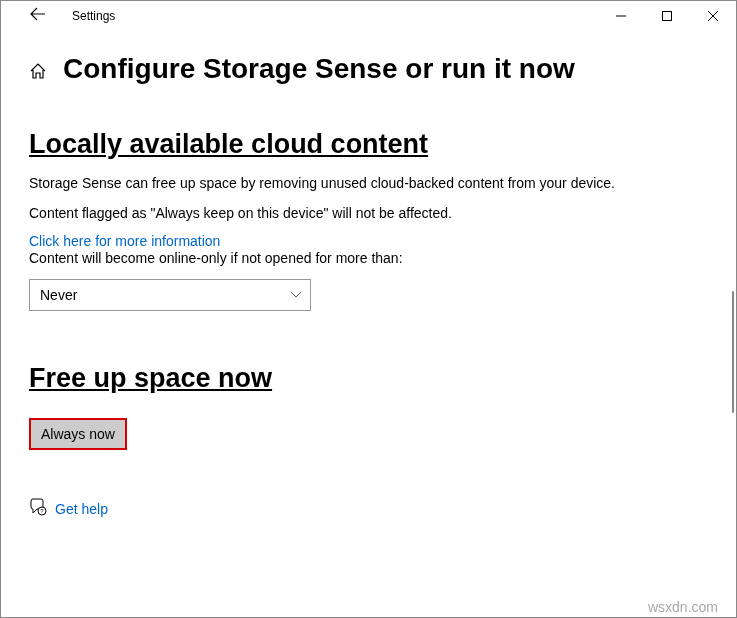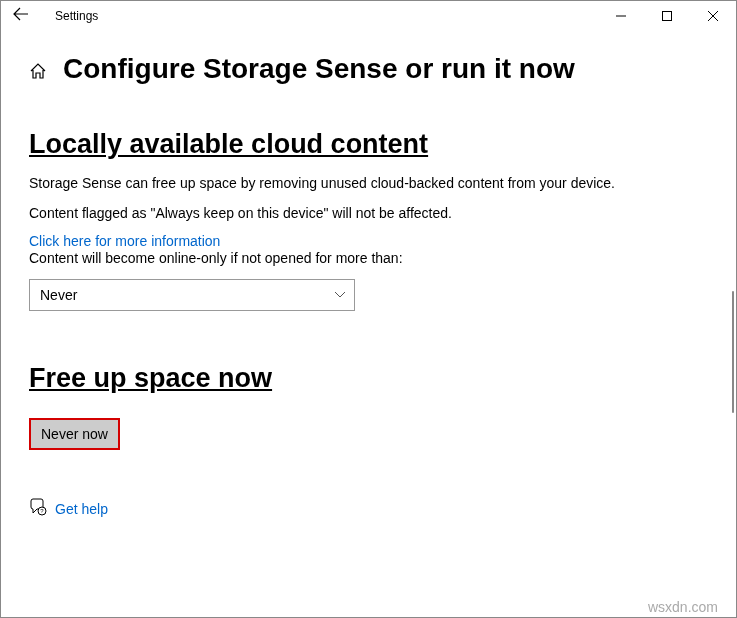--- a/index.html
+++ b/index.html
@@ -15,21 +15,21 @@
       width: 737px;
       height: 618px;
       position: relative;
       border: 1px solid #888;
       overflow: hidden;
     }
     .titlebar {
       height: 30px;
       display: flex;
       align-items: center;
-      padding-left: 4px;
+      padding-left: 21px;
       text-align: center;
     }
     .titlebar-left {
       display: flex;
       align-items: center;
       gap: 18px;
       flex: 1;
     }
     .back-arrow {
       font-size: 16px;
@@ -88,21 +88,21 @@
       cursor: pointer;
       font-size: 14px;
     }
     .subheading {
       font-size: 18px;
       font-weight: 400;
       margin-top: 32px;
       margin-bottom: 2px;
     }
     .dropdown {
-      width: 326px;
+      width: 282px;
       height: 32px;
       border: 1px solid #999;
       display: flex;
       align-items: center;
       justify-content: space-between;
       padding: 0 8px 0 10px;
       margin-top: 10px;
       background: #fff;
       cursor: pointer;
     }
@@ -200,21 +200,21 @@
     <span>Never</span>
     <span class="chevron">
       <svg width="12" height="8" viewBox="0 0 12 8">
           <path d="M1 1 L6 6 L11 1" stroke="#555" stroke-width="1" fill="none"></path>
         </svg>
     </span>
   </div>
 
   <div class="free-up-section">
     <h2 class="section-heading">Free up space now</h2>
-    <div class="clean-btn">Never now</div>
+    <div class="clean-btn">Always now</div>
   </div>
 
   <div class="help-row">
     <span class="help-icon">
       <svg width="18" height="18" viewBox="0 0 18 18">
           <path d="M2 3 Q2 1 4 1 H12 Q14 1 14 3 V9 Q14 11 12 11 H8 L4 15 V11 H4 Q2 11 2 9 Z" stroke="#000" stroke-width="1" fill="none"></path>
           <circle cx="13" cy="13" r="4" stroke="#000" stroke-width="1" fill="#fff"></circle>
           <text x="13" y="15" font-size="6" text-anchor="middle">?</text>
         </svg>
     </span>

